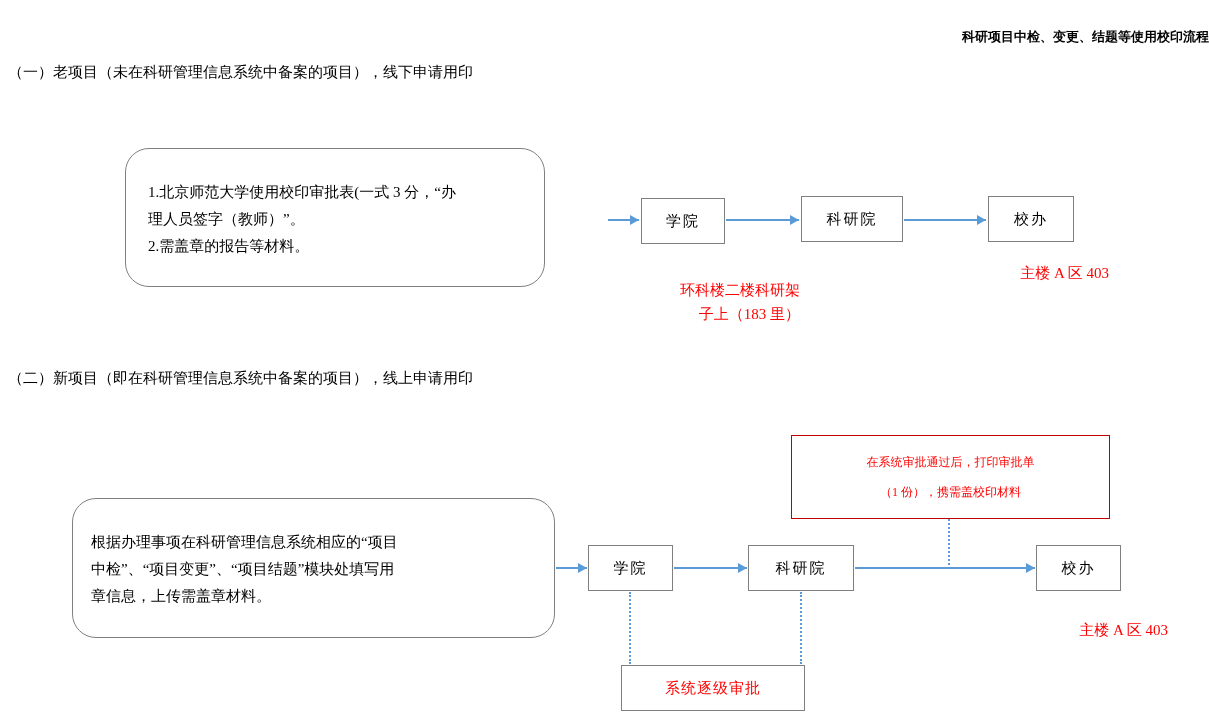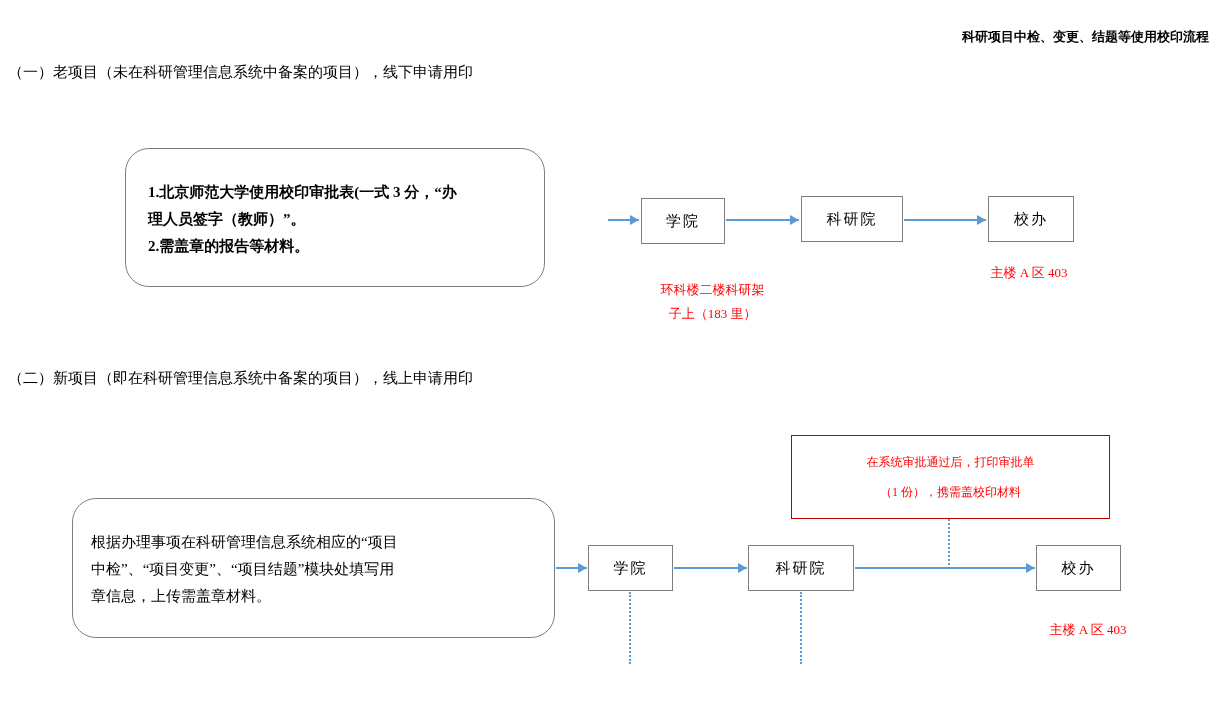--- a/index.html
+++ b/index.html
@@ -36,21 +36,21 @@
     border-radius: 24px;
     background: #ffffff;
     box-sizing: border-box;
   }
   .bigbox-text {
     white-space: pre-line;
     font-size: 15px;
     line-height: 27px;
     color: #000000;
   }
-  .box1 { left: 125px; top: 148px; width: 420px; height: 139px; padding: 30px 10px 0 22px; font-weight: bold; }
+  .box1 { left: 125px; top: 148px; width: 420px; height: 139px; padding: 30px 10px 0 22px; }
   .box2 { left: 72px;  top: 498px; width: 483px; height: 140px; padding: 30px 14px 0 18px; }
   .node {
     position: absolute;
     border: 1px solid #7f7f7f;
     border-radius: 0;
     background: #ffffff;
     display: flex;
     align-items: center;
     justify-content: center;
     font-size: 15px;
@@ -73,23 +73,23 @@
     border-bottom: 5px solid transparent;
   }
   .dotted-v {
     position: absolute;
     width: 0;
     border-left: 2px dotted #5B9BD5;
   }
   .red-note {
     position: absolute;
     color: #FF0000;
-    font-size: 13px;
+    font-size: 15px;
     line-height: 24px;
-    text-align: center;
+    text-align: right;
     white-space: pre-line;
   }
   .red-box {
     position: absolute;
     border: 1px solid #C00000;
     background: #ffffff;
     color: #FF0000;
     font-size: 12px;
     line-height: 30px;
     text-align: center;
@@ -155,16 +155,17 @@
   <div class="arrow" style="left:674px; top:567px; width:73px;"></div>
   <div class="node" style="left:748px; top:545px; width:106px; height:46px;">科研院</div>
 
   <div class="arrow" style="left:855px; top:567px; width:180px;"></div>
   <div class="node" style="left:1036px; top:545px; width:85px; height:46px;">校办</div>
 
   <div class="dotted-v" style="left:948px; top:519px; height:46px;"></div>
   <div class="dotted-v" style="left:629px; top:592px; height:72px;"></div>
   <div class="dotted-v" style="left:800px; top:592px; height:72px;"></div>
 
+  <div class="plain-box" style="left:621px; top:665px; width:184px; height:46px;">系统逐级审批</div>
 
   <div class="red-note" style="left:1008px; top:618px; width:160px;">主楼 A 区 403</div>
 
 </div>
 
 </body></html>

